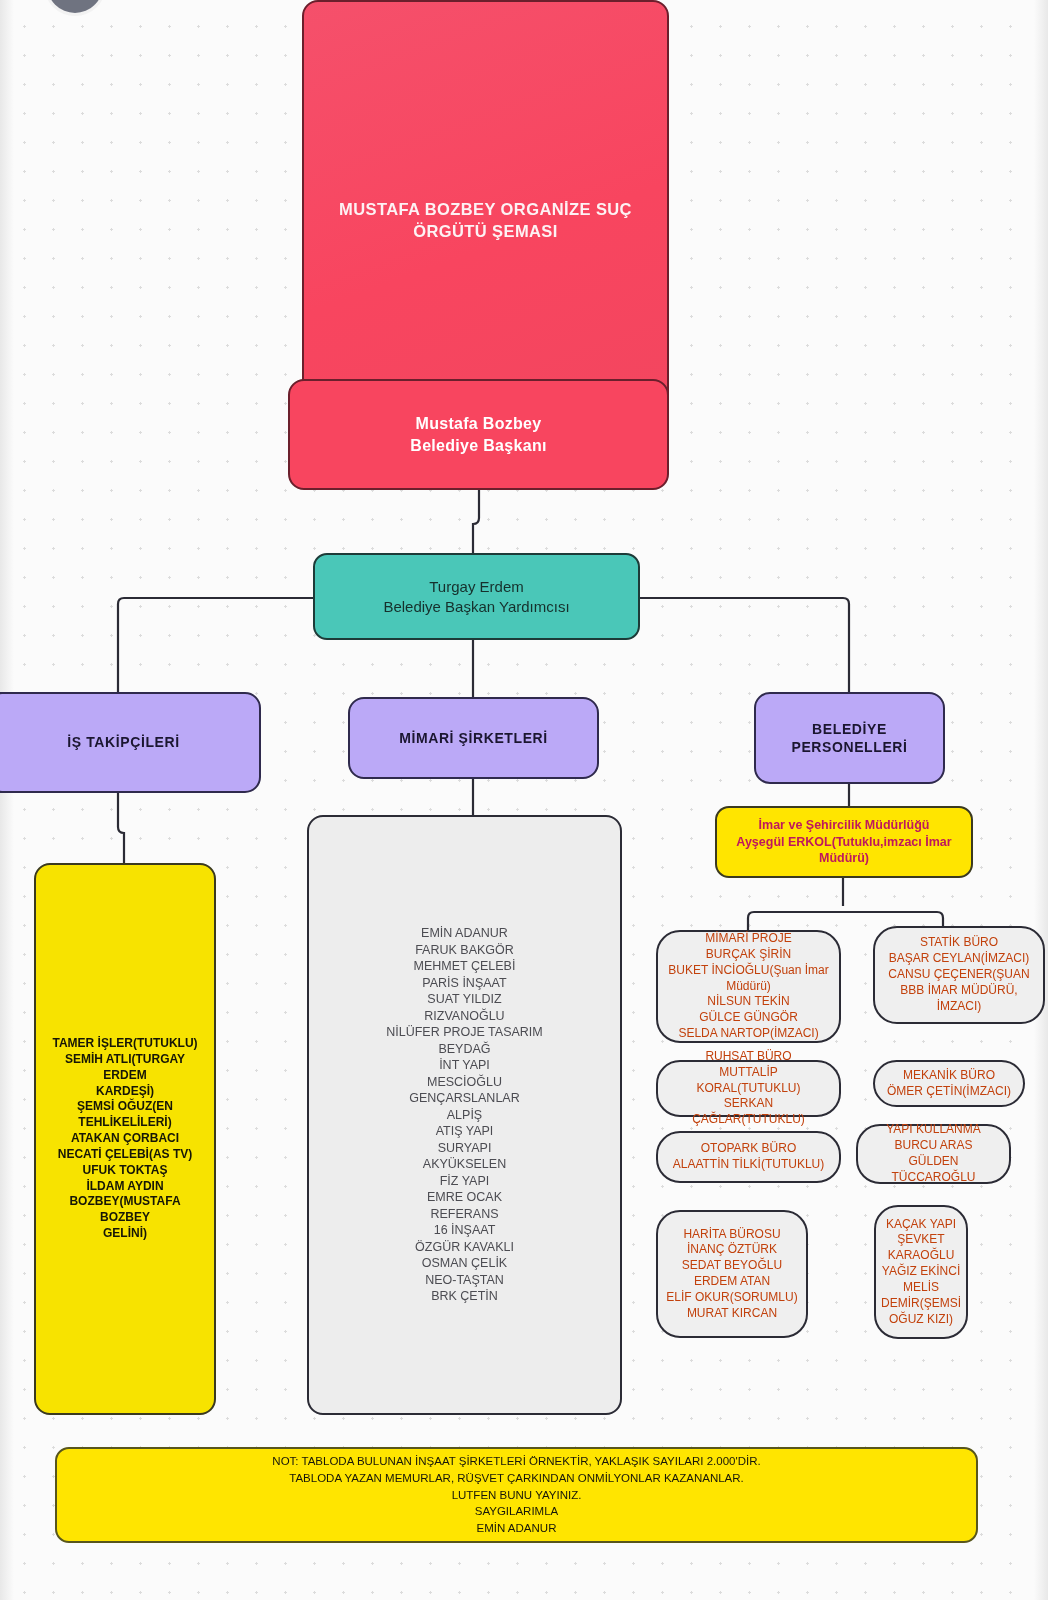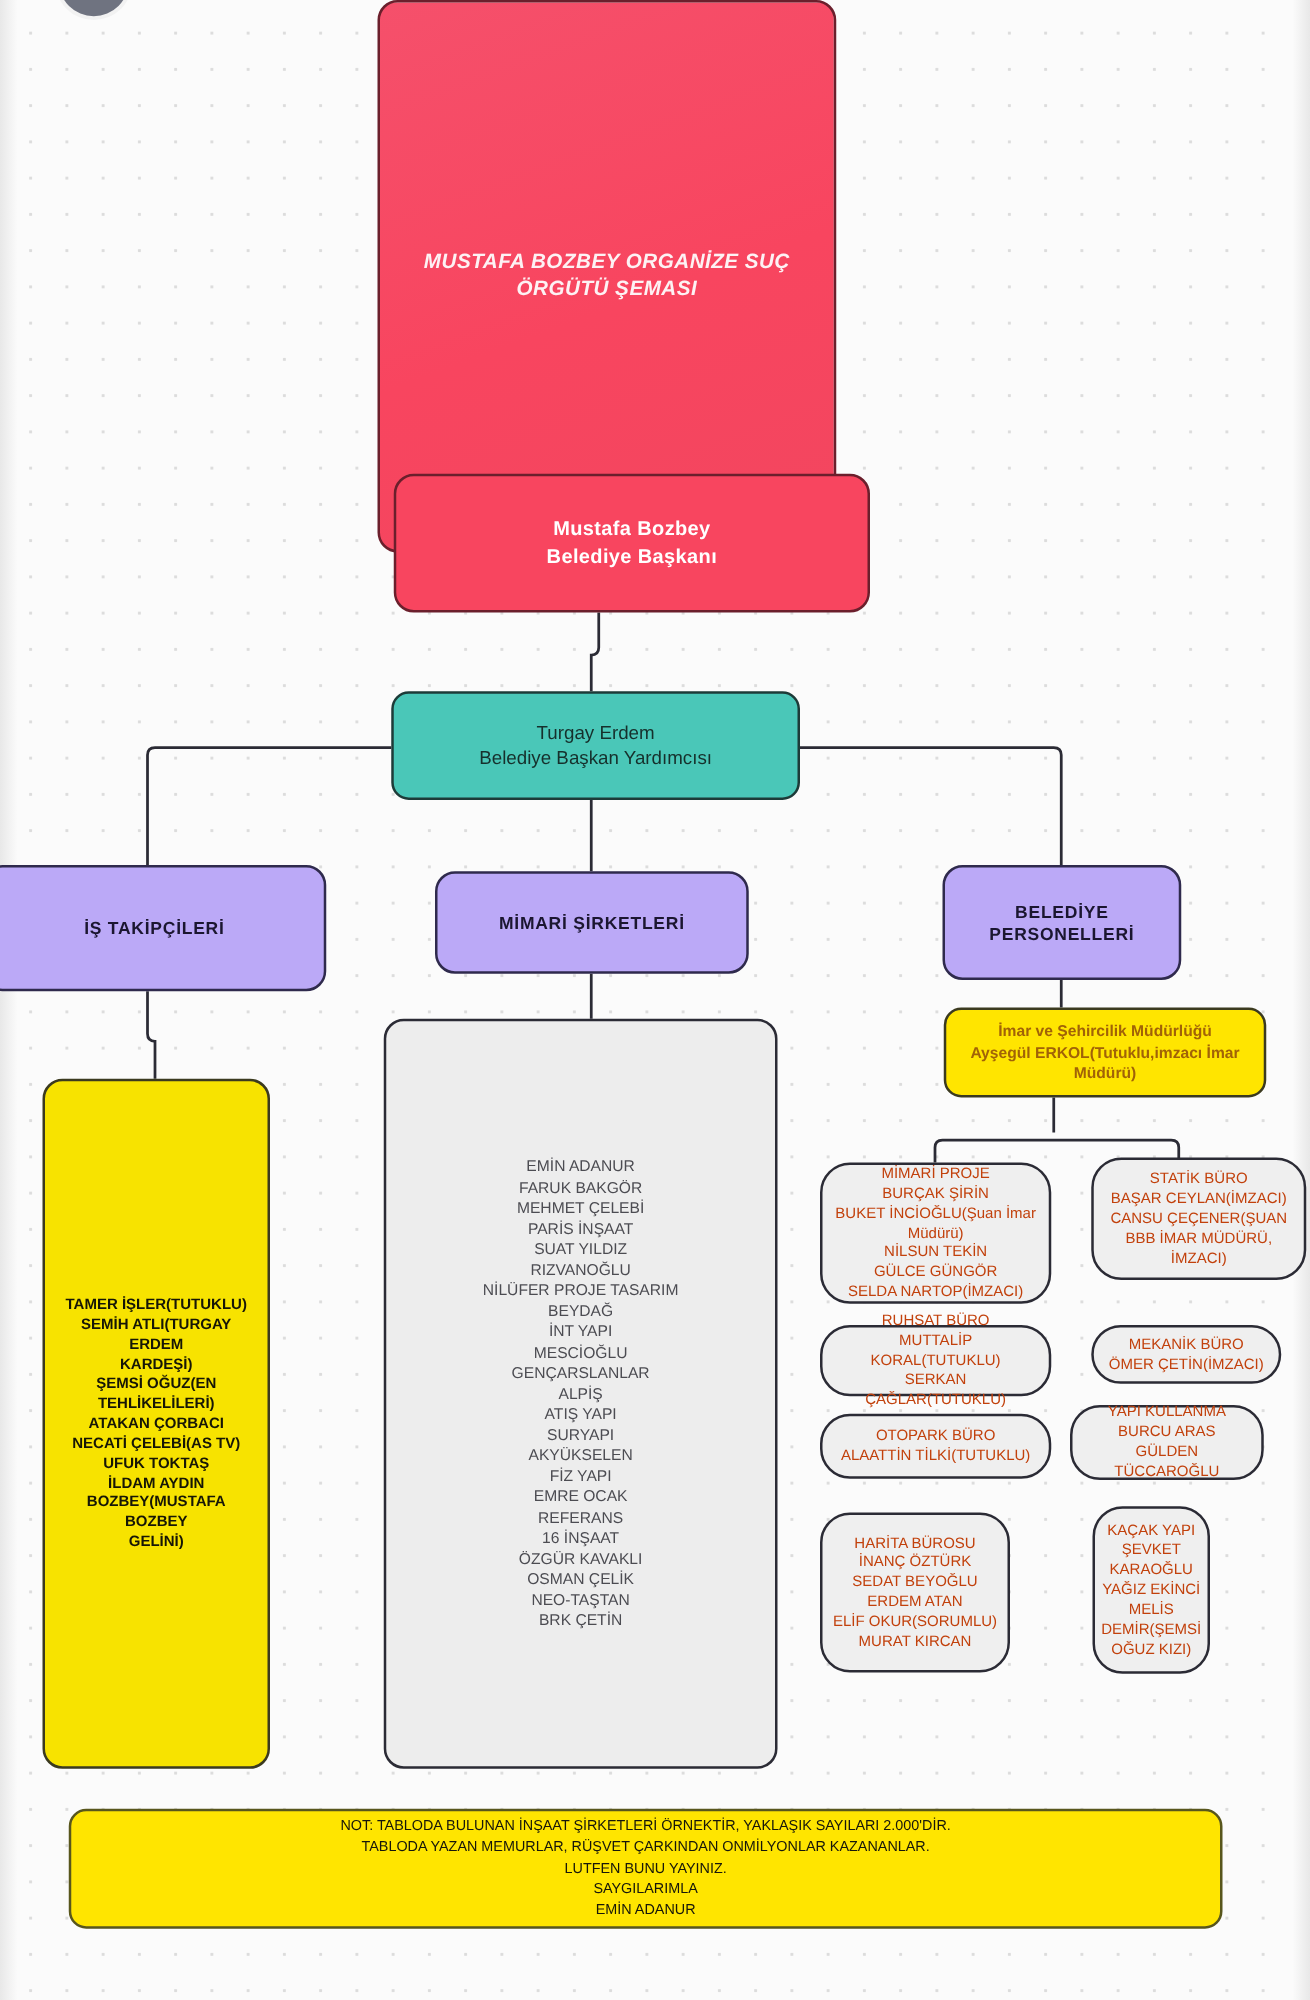--- a/index.html
+++ b/index.html
@@ -71,46 +71,44 @@
     border-radius: 16px;
   }
   .n-mayor {
     background: #f8455f;
     border-color: #6b1f2c;
     color: #ffffff;
     font-weight: bold;
     font-size: 16px;
     letter-spacing: .3px;
     border-radius: 16px;
-    margin-left: 27px;
   }
   .n-deputy {
     background: #4ac7b8;
     border-color: #1d3b38;
     color: #16302c;
     font-size: 15px;
     border-radius: 14px;
   }
   .n-cat {
     background: #bba9f7;
     border-color: #2f2a4d;
     color: #1b1630;
     font-weight: bold;
     font-size: 14px;
     letter-spacing: .6px;
     border-radius: 16px;
   }
   .n-yellow {
     background: #ffe500;
     border-color: #3b3a1f;
-    color: #a16207;
+    color: #be185d;
     font-weight: bold;
     font-size: 12.5px;
     border-radius: 14px;
-    margin-left: 40px;
   }
   .n-yellow-list {
     background: #f7e300;
     border-color: #3b3a1f;
     color: #161606;
     font-weight: bold;
     font-size: 12px;
     border-radius: 16px;
     align-items: center;
   }
@@ -179,21 +177,21 @@
 
   <path d="M 843 878 L 843 906"></path>
   <path d="M 748 930 L 748 918 Q 748 912 754 912 L 937 912 Q 943 912 943 918 L 943 930"></path>
 </svg>
 
 <div id="avatar-chip">
   <div class="blob"></div>
 
 </div>
 
-<div class="node n-title" style="left:302px; top:0px; width:367px; height:442px;font-style:italic;">MUSTAFA BOZBEY ORGANİZE SUÇ
+<div class="node n-title" style="left:302px; top:0px; width:367px; height:442px;">MUSTAFA BOZBEY ORGANİZE SUÇ
 ÖRGÜTÜ ŞEMASI</div>
 
 <div class="node n-mayor" style="left:288px; top:379px; width:381px; height:111px;">Mustafa Bozbey
 Belediye Başkanı</div>
 
 <div class="node n-deputy" style="left:313px; top:553px; width:327px; height:87px;">Turgay Erdem
 Belediye Başkan Yardımcısı</div>
 
 <div class="node n-cat" style="left:-14px; top:692px; width:275px; height:101px;">İŞ TAKİPÇİLERİ</div>
 

